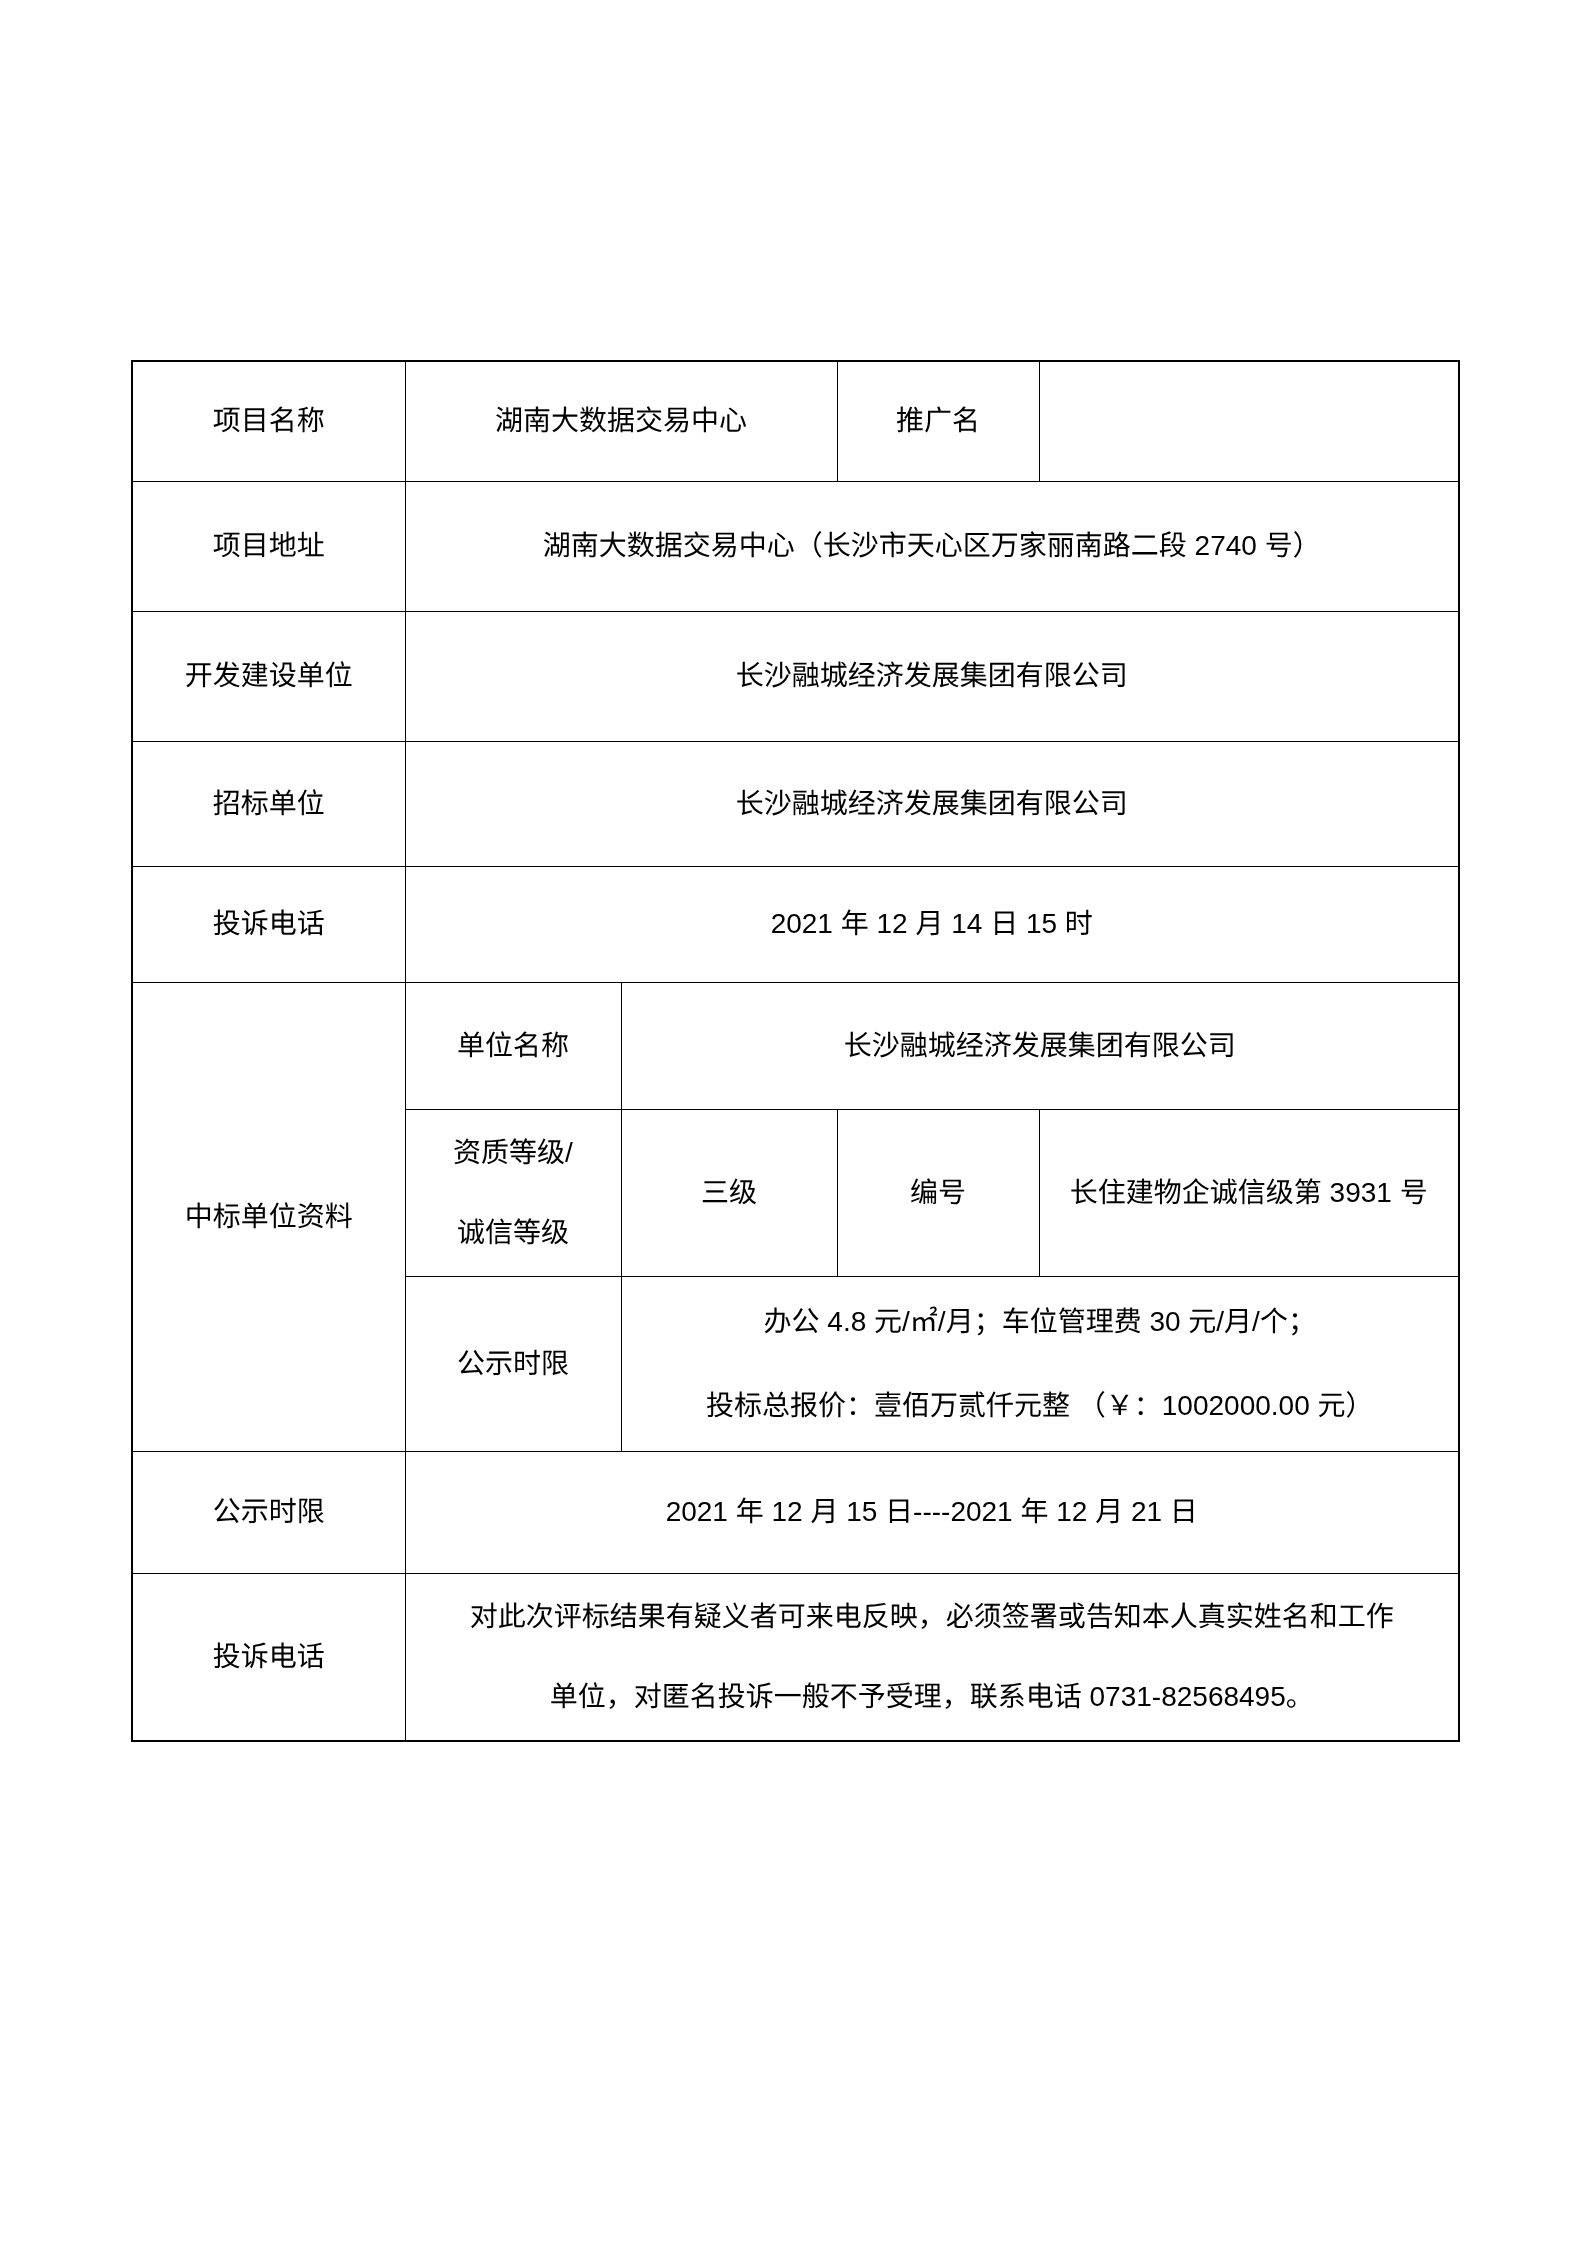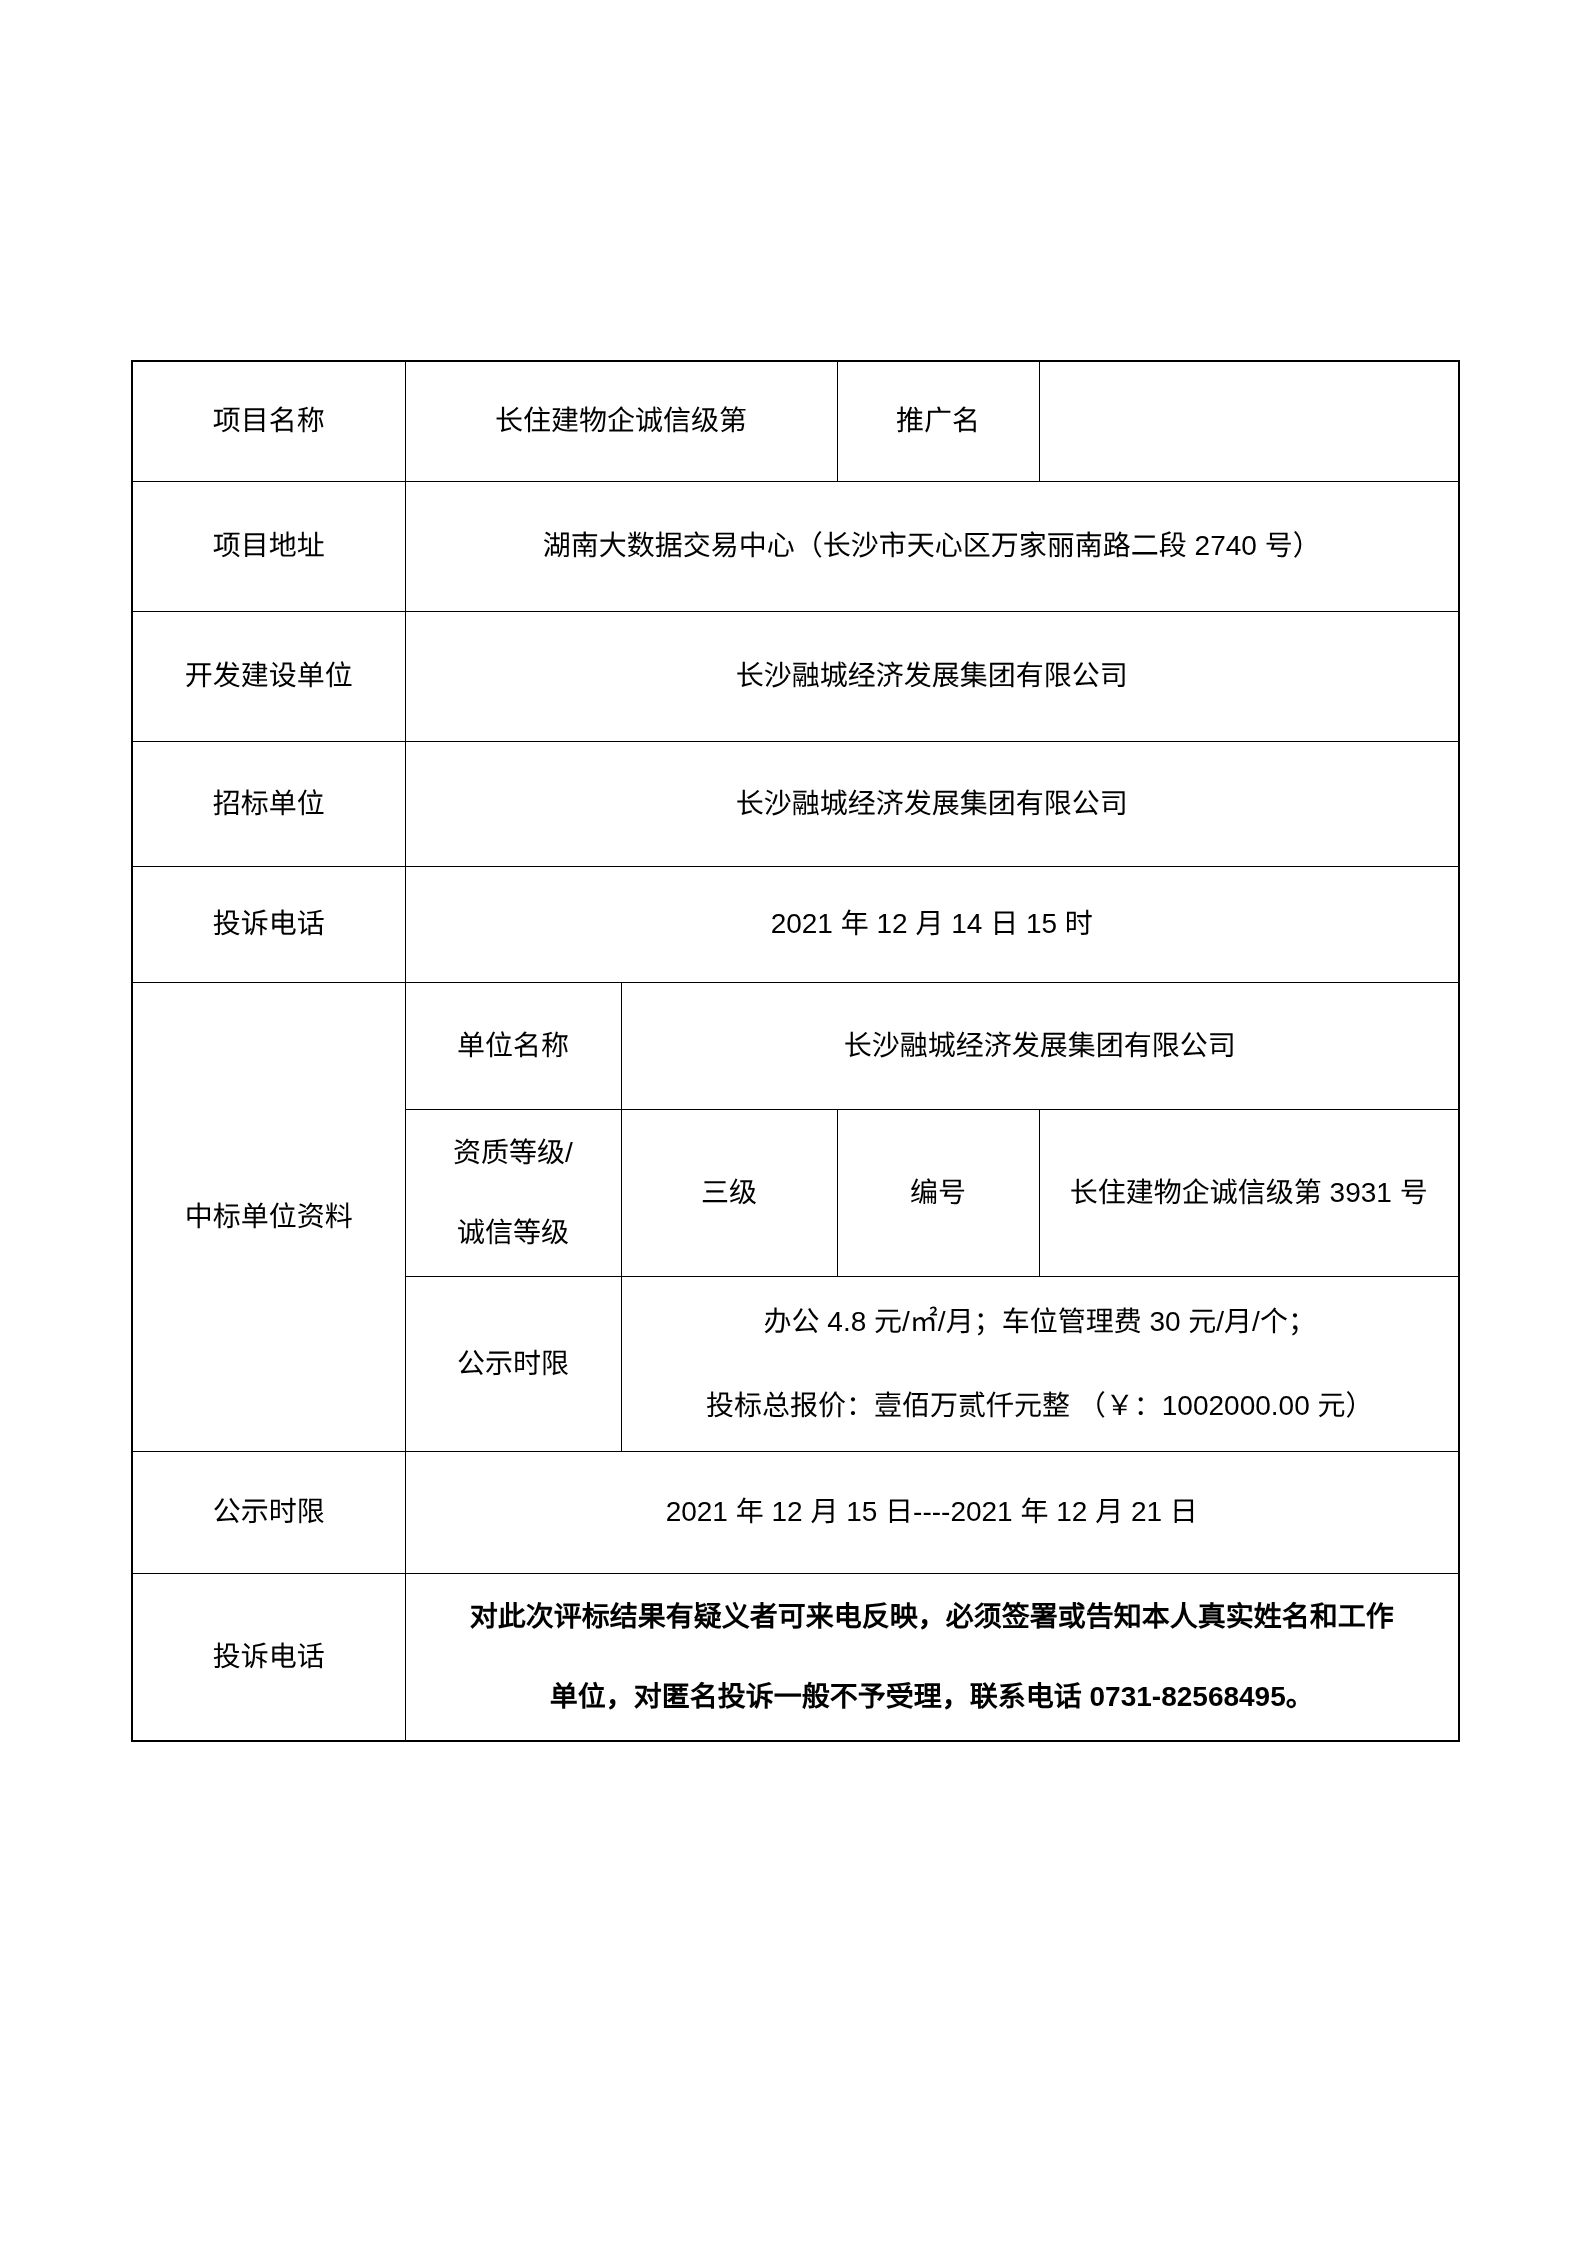--- a/index.html
+++ b/index.html
@@ -40,21 +40,21 @@
     font-size: 28px;
     text-align: center;
     vertical-align: middle;
     padding: 3px;
     line-height: 1.5;
     overflow: hidden;
     word-break: break-all;
   }
   td.align-left { text-align: left; }
   .pad-26 { padding-left: 26px; }
-  .pad-12 { padding-left: 12px; padding-right: 12px; font-weight: bold; }
+  .pad-12 { padding-left: 12px; padding-right: 12px; }
   .tall-line { line-height: 80px; }
   .price-line { line-height: 84px; }
   .complaint-line { line-height: 80px; }
 </style>
 </head>
 <body>
 
 <div class="page">
 
 
@@ -62,21 +62,21 @@
     <colgroup>
       <col style="width:273px">
       <col style="width:216px">
       <col style="width:216px">
       <col style="width:202px">
       <col style="width:420px">
     </colgroup>
     <tbody>
       <tr style="height:120px">
         <td>项目名称</td>
-        <td colspan="2">长住建物企诚信级第</td>
+        <td colspan="2">湖南大数据交易中心</td>
         <td>推广名</td>
         <td></td>
       </tr>
 
       <tr style="height:130px">
         <td>项目地址</td>
         <td colspan="4">湖南大数据交易中心（长沙市天心区万家丽南路二段 2740 号）</td>
       </tr>
 
       <tr style="height:130px">

